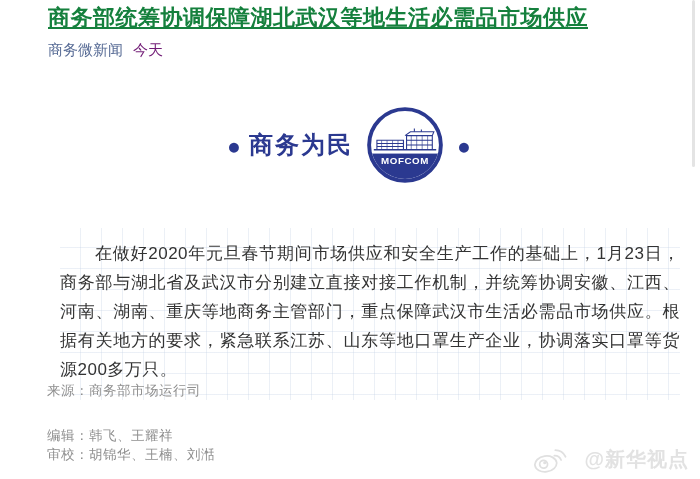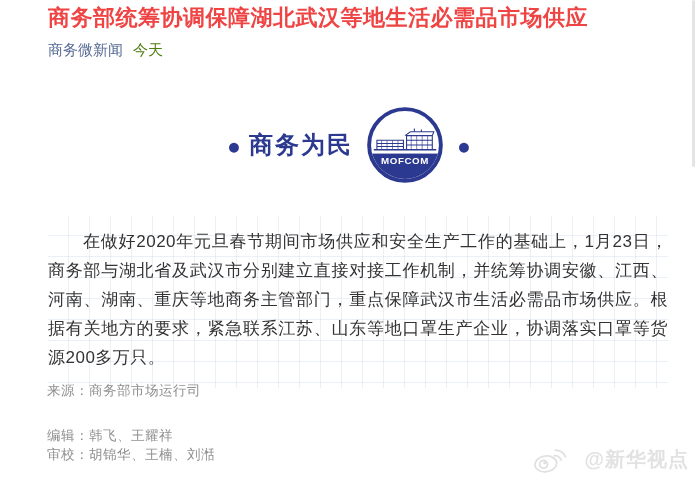--- a/index.html
+++ b/index.html
@@ -10,29 +10,30 @@
     overflow: hidden;
     font-family: "Liberation Sans", "DejaVu Sans", sans-serif;
   }
   .page-title {
     position: absolute;
     top: 3px; left: 48px; width: 610px;
     margin: 0;
     font-size: 22px; line-height: 30px;
     font-weight: 700;
     letter-spacing: 0.5px;
-    color: #ef4444;
+    color: #15803d;
+    text-decoration: underline;
   }
   .byline {
     position: absolute;
     top: 41px; left: 48px;
     font-size: 15px; line-height: 18px;
   }
   .account-link { color: #576b95; cursor: pointer; margin-top: 21px; }
-  .publish-date { color: #4d7c0f; margin-left: 10px; }
+  .publish-date { color: #701a75; margin-left: 10px; }
 
   .banner {
     position: absolute;
     top: 104px; left: 0; width: 700px; height: 82px;
     display: flex; align-items: center; justify-content: center;
     gap: 13px;
   }
   .banner-text {
     display: inline-flex; align-items: center; gap: 6px;
     font-size: 24px; font-weight: 800;
@@ -40,21 +41,21 @@
     color: #2b3990;
     white-space: nowrap;
   }
   .bullet { font-size: 23px; line-height: 1; transform: translateY(1px); }
   .logo-svg { width: 78px; height: 78px; display: block; }
 
   .article-paragraph {
     position: absolute;
     top: 216px; left: 48px; width: 620px;
     padding: 11px 0 16px;
-    margin: 0;
+    margin: 12px;
     font-size: 17px; line-height: 29px;
     letter-spacing: 0.5px;
     color: #333333;
     text-align: justify;
     text-indent: 35px;
     background-image:
       linear-gradient(to right, rgba(200,212,230,0.35) 1px, transparent 1px),
       linear-gradient(to bottom, rgba(200,212,230,0.35) 1px, transparent 1px);
     background-size: 21px 21px;
     background-position: -1px -2px;

